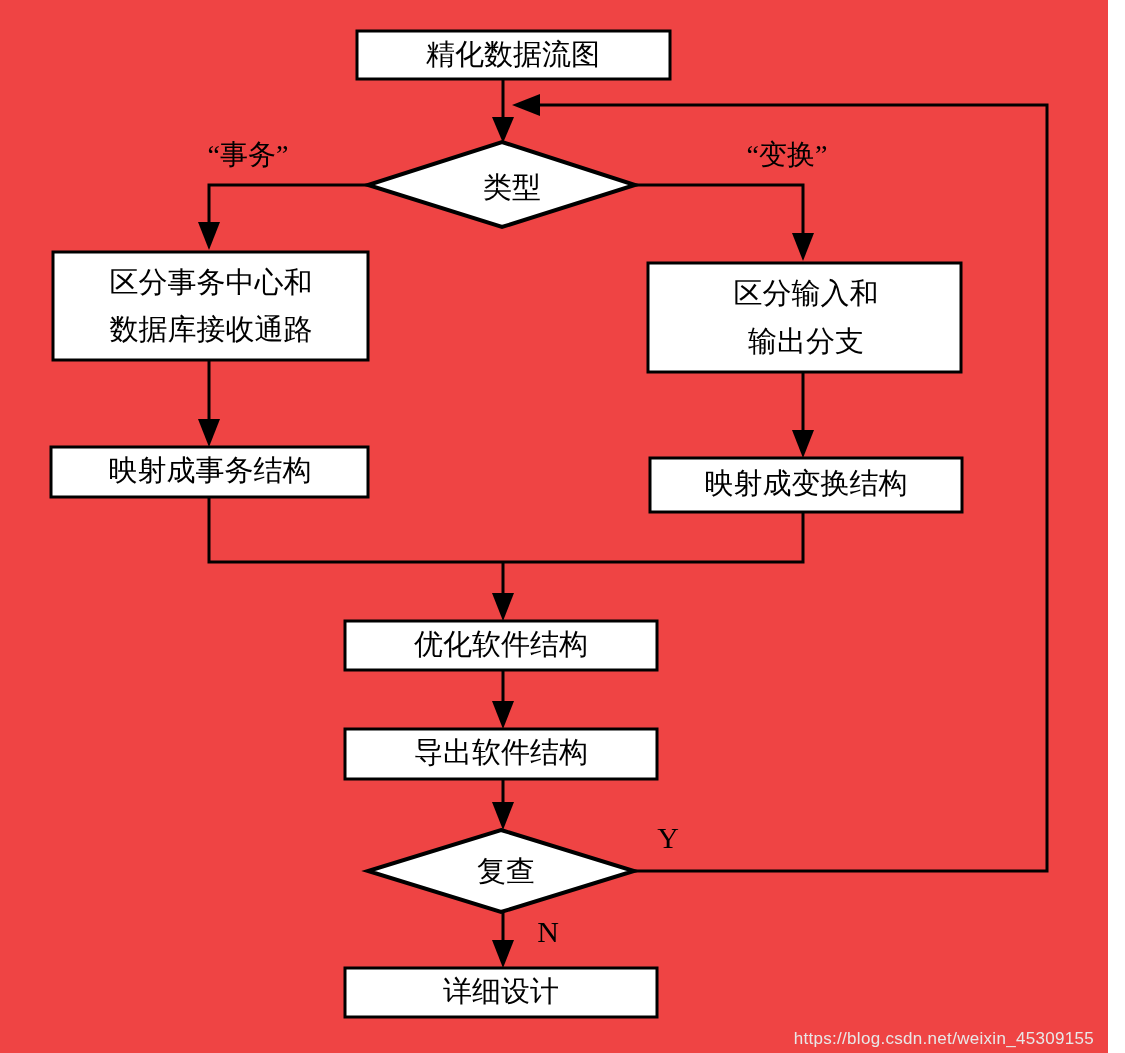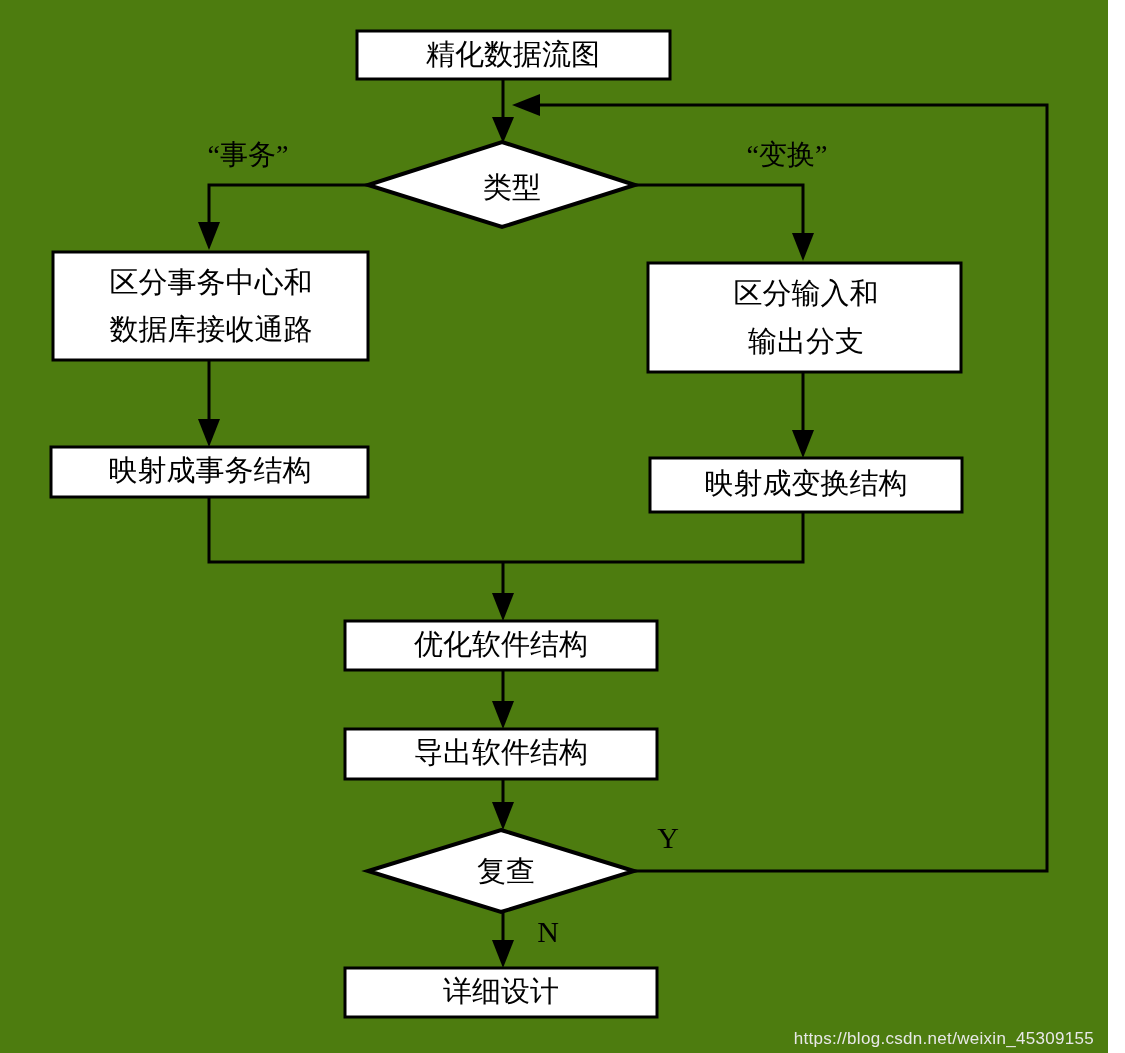--- a/index.html
+++ b/index.html
@@ -10,21 +10,21 @@
   body {
     width: 1125px;
     height: 1053px;
     overflow: hidden;
     font-family: "Liberation Serif", "DejaVu Serif", serif;
   }
   #diagram-root {
     position: relative;
     width: 1108px;
     height: 1053px;
-    background: #4d7c0f;
+    background: #ef4444;
   }
   svg#flowchart {
     display: block;
     width: 1125px;
     height: 1053px;
   }
   .node-shape {
     fill: #ffffff;
     stroke: #000000;
     stroke-width: 3;

